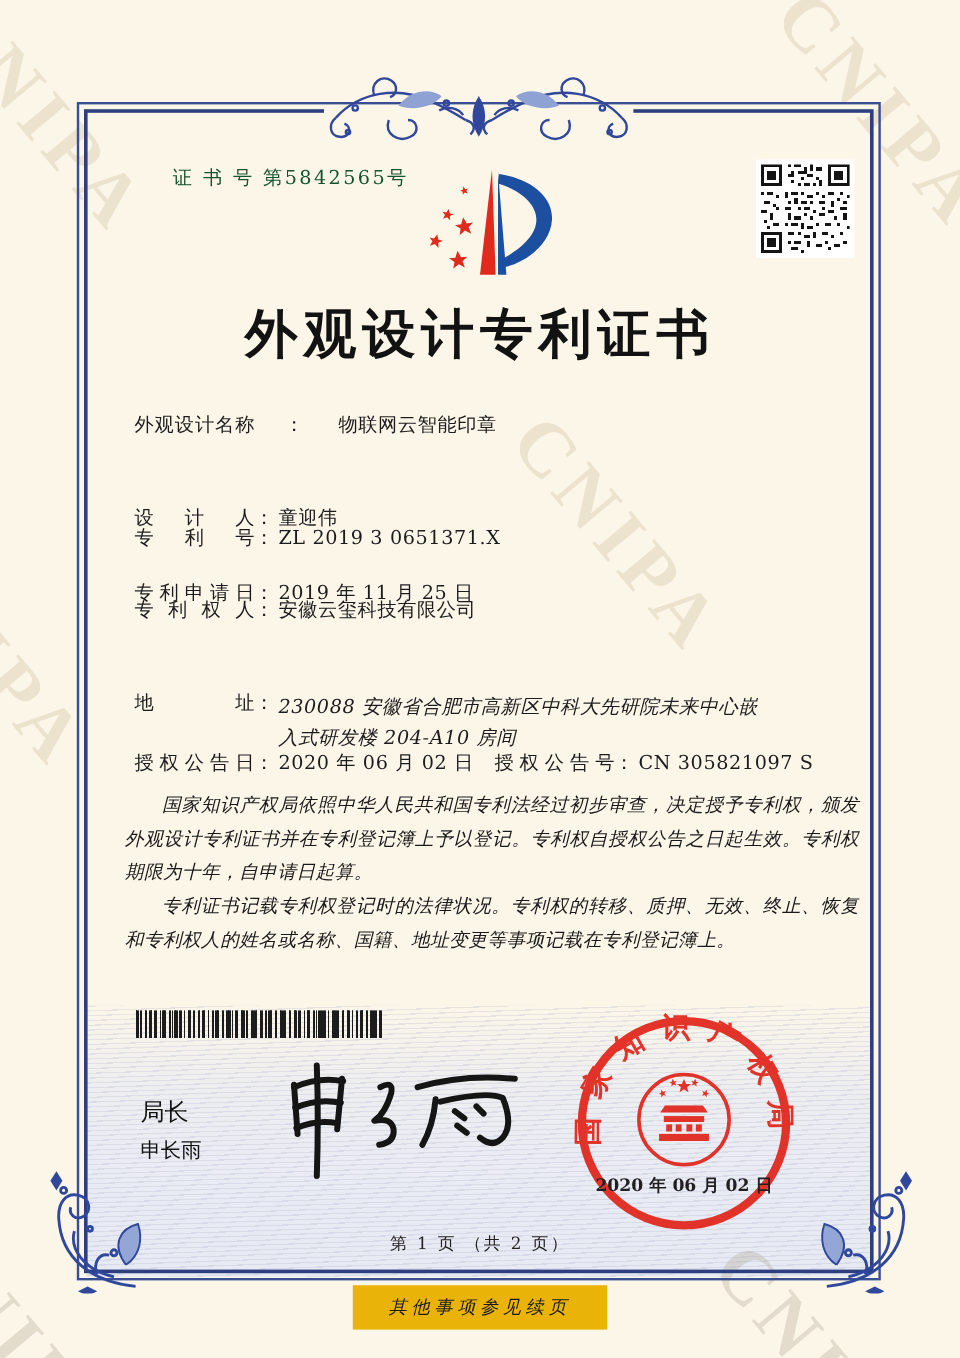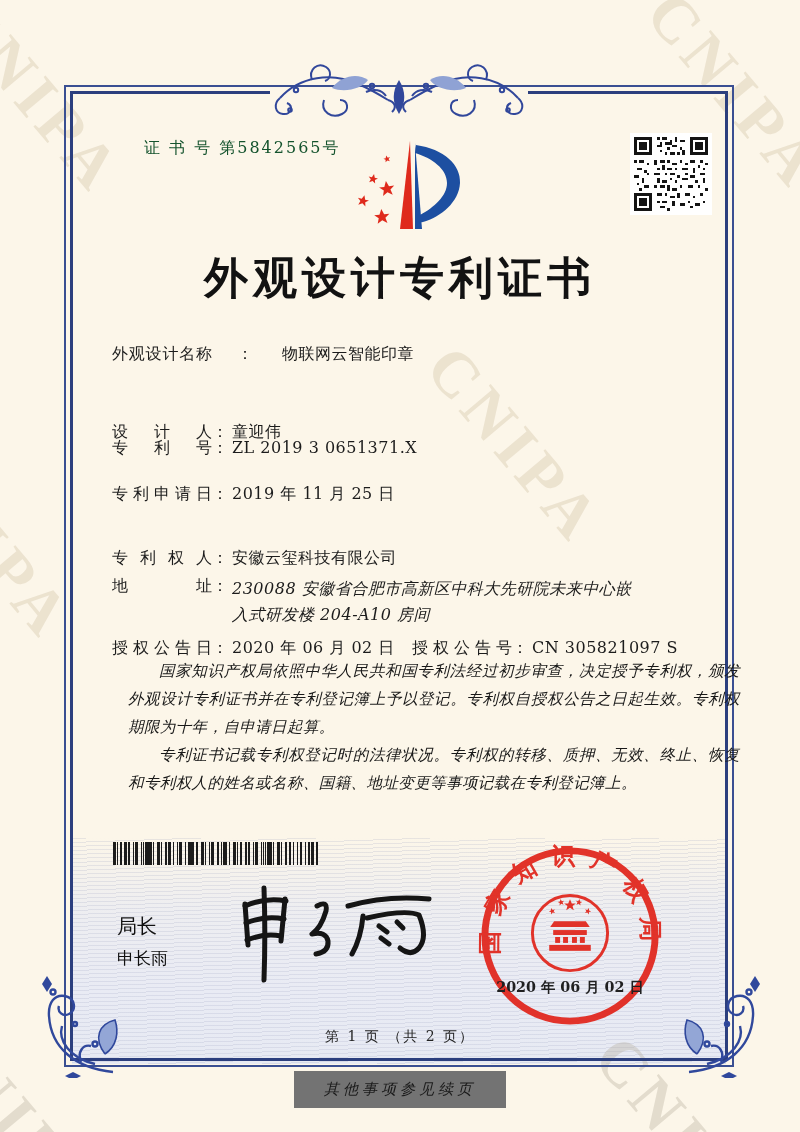--- a/index.html
+++ b/index.html
@@ -44,42 +44,42 @@
 
   .fields { position:absolute; left:112px; top:0; width:615px; z-index:3; }
   .frow { position:absolute; display:flex; align-items:flex-start; font-size:16px; color:#1c1c1c; }
   .flabel { display:inline-block; width:100px; text-align:justify; text-align-last:justify;
             text-justify:inter-character; flex:0 0 100px; }
   .fcolon { display:inline-block; margin-right:4px; }
   .fvalue { display:inline-block; letter-spacing:.5px; }
   .fvalue.addr { width:415px; line-height:26px;font-style:italic; }
   .grp2 { position:absolute; left:300px; top:0; display:flex; }
 
-  .paras { position:absolute; left:128px; top:657px; width:612px; z-index:3; }
+  .paras { position:absolute; left:104px; top:657px; width:612px; z-index:3; }
   .paras p { font-size:15.5px; line-height:28px; text-align:justify; text-indent:2em;
              color:#191919; font-style:italic; letter-spacing:.4px; }
 
   .barcode { position:absolute; left:113px; top:842px; width:206px; height:23px; z-index:3;
     background:
       repeating-linear-gradient(90deg,#1c1c1c 0 1.5px,transparent 1.5px 4px),
       repeating-linear-gradient(90deg,#1c1c1c 0 1px,transparent 1px 7.5px),
       repeating-linear-gradient(90deg,#1c1c1c 0 2.5px,transparent 2.5px 11px);
   }
 
   .signer-title { position:absolute; left:117px; top:913px; font-size:20px; color:#111; z-index:3; }
   .signer-name  { position:absolute; left:117px; top:947px; font-size:17px; color:#111; z-index:3; }
   .signature { position:absolute; left:230px; top:876px; z-index:3; }
 
   .seal { position:absolute; left:476px; top:842px; z-index:4; }
 
   .page-num { position:absolute; left:0; top:1028px; width:100%; text-align:center;
               font-size:14px; letter-spacing:2px; color:#222; z-index:3; }
 
   .note { position:absolute; left:50%; top:1071px; transform:translateX(-50%);
-          background:#737373; padding:9px 30px; font-size:15px; letter-spacing:4px;
+          background:#eab308; padding:9px 30px; font-size:15px; letter-spacing:4px;
           color:#1a1a1a; font-style:italic; z-index:3; white-space:nowrap; }
 </style>
 </head>
 <body>
 
 <div class="page">
 
   <div class="guilloche"></div>
 
   <div class="wm" style="left:-12px; top:-18px;">CNIPA</div>
@@ -199,31 +199,31 @@
     <div class="frow" style="top:438px;justify-content:space-between;">
       <span class="flabel">专利号</span>
         <span class="fcolon">：</span>
       <span class="fvalue">ZL 2019 3 0651371.X</span>
     </div>
     <div class="frow" style="top:484px;">
       <span class="flabel">专利申请日</span>
         <span class="fcolon">：</span>
       <span class="fvalue">2019 年 11 月 25 日</span>
     </div>
-    <div class="frow" style="top:548px;align-items:flex-end;">
+    <div class="frow" style="top:498px;align-items:flex-end;">
       <span class="flabel">专利权人</span>
         <span class="fcolon">：</span>
       <span class="fvalue">安徽云玺科技有限公司</span>
     </div>
     <div class="frow" style="top:576px;">
       <span class="flabel">地址</span>
         <span class="fcolon">：</span>
       <span class="fvalue addr">230088 安徽省合肥市高新区中科大先研院未来中心嵌入式研发楼 204-A10 房间</span>
     </div>
-    <div class="frow" style="top:626px; width:615px;margin-top:12px;">
+    <div class="frow" style="top:626px; width:615px;">
       <span class="flabel">授权公告日</span>
         <span class="fcolon">：</span>
       <span class="fvalue">2020 年 06 月 02 日</span>
       <span class="grp2">
         <span class="flabel">授权公告号</span>
           <span class="fcolon">：</span>
         <span class="fvalue">CN 305821097 S</span>
       </span>
     </div>
   </div>

